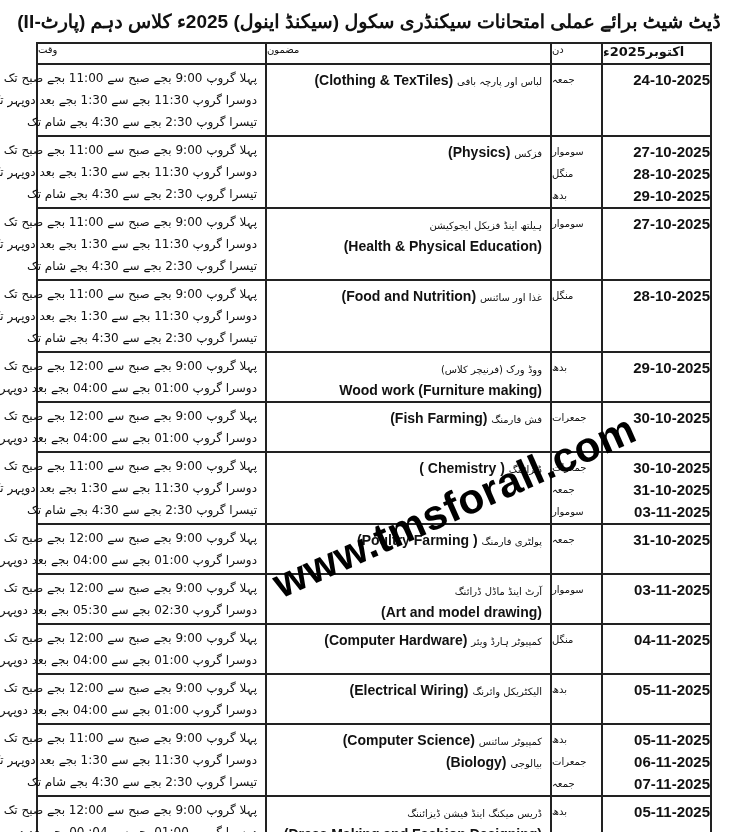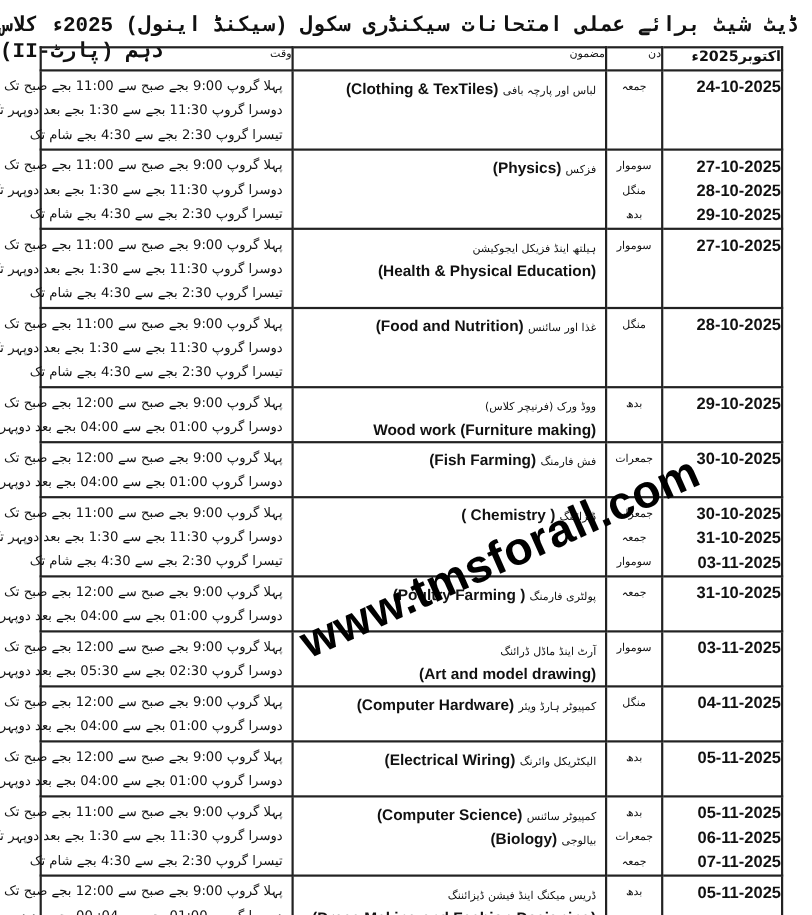--- a/index.html
+++ b/index.html
@@ -1,35 +1,35 @@
 <!DOCTYPE html>
 <html><head>
 <meta charset="utf-8">
 <style>
   html, body { margin:0; padding:0; background:#ffffff; }
   body { width:738px; height:832px; position:relative; overflow:hidden;
          font-family:"Liberation Sans", sans-serif; color:#111; }
-  .title { position:absolute; top:10px; left:0; width:738px; text-align:left;
-           font-family:Liberation Mono, monospace; font-size:19px; font-weight:bold;
+  .title { position:absolute; top:10px; left:0; width:738px; text-align:center;
+           font-family:Liberation Sans, sans-serif; font-size:19px; font-weight:bold;
            direction:rtl; letter-spacing:0.2px; }
   table.sheet { position:absolute; left:36px; top:42px; width:674px;
                 border-collapse:collapse; table-layout:fixed; }
   table.sheet td, table.sheet th { border:2px solid #222; padding:0; vertical-align:top; }
   col.c-time { width:229px; } col.c-subj { width:285px; }
   col.c-day { width:51px; } col.c-date { width:109px; }
-  thead th { height:19px; font-weight:normal; font-size:10px; text-align:right; vertical-align:middle;
+  thead th { height:19px; font-weight:normal; font-size:10px; text-align:left; vertical-align:middle;
              font-family:"DejaVu Sans", sans-serif; }
   th.h-date { font-weight:bold; font-size:13px; direction:rtl; }
   .time-cell { direction:rtl; text-align:right; padding:2px 8px 2px 4px !important;
                font-size:12px; font-family:"DejaVu Sans", sans-serif;border-radius:14px; }
   .time-line { height:22px; line-height:22px; white-space:nowrap; }
   .subj-cell { text-align:right; padding:4px 8px 0 4px !important; font-size:14px; font-weight:bold; }
   .subj-line { height:22px; line-height:22px; white-space:nowrap; }
   .subj-line .ur { font-family:"DejaVu Sans", sans-serif; font-weight:normal; font-size:10px; direction:rtl; unicode-bidi:embed; }
-  .day-cell { text-align:center; font-family:"DejaVu Sans", sans-serif; font-size:10px; padding-top:4px !important; }
+  .day-cell { text-align:left; font-family:"DejaVu Sans", sans-serif; font-size:10px; padding-top:4px !important; }
   .day-line { height:22px; line-height:22px; white-space:nowrap; }
   .date-cell { text-align:right; font-weight:bold; font-size:15px; padding-top:4px !important; }
   .date-line { height:22px; line-height:22px; }
   .watermark { position:absolute; left:285px; top:560px; transform:rotate(-24deg); transform-origin:left bottom;
                font-family:"Liberation Sans", sans-serif; font-weight:bold; font-size:42px;
                color:#000; white-space:nowrap; pointer-events:none; letter-spacing:0.5px; }
 </style>
 </head>
 <body>
 

